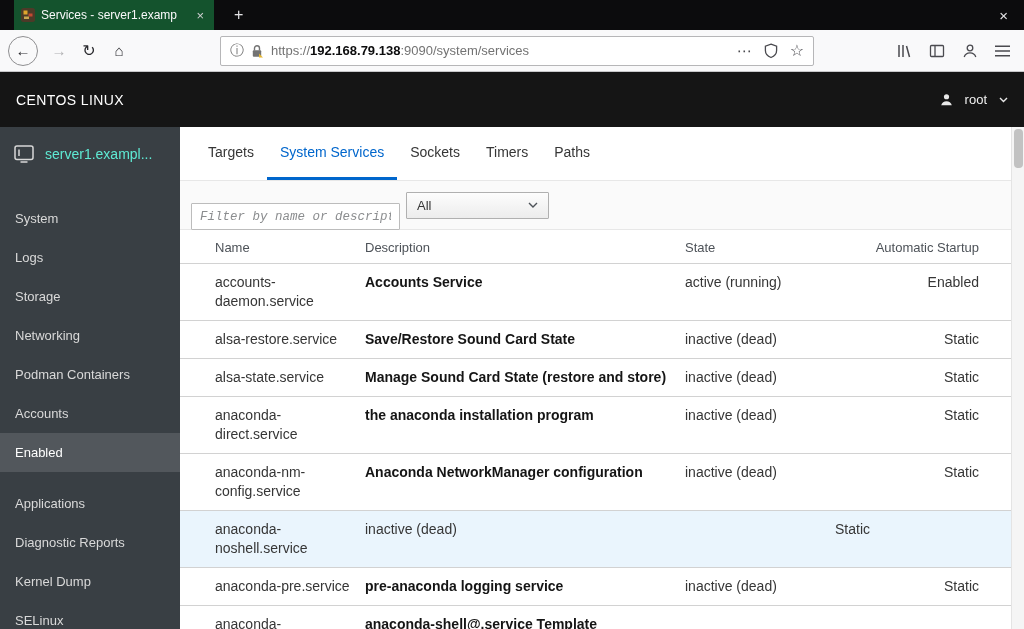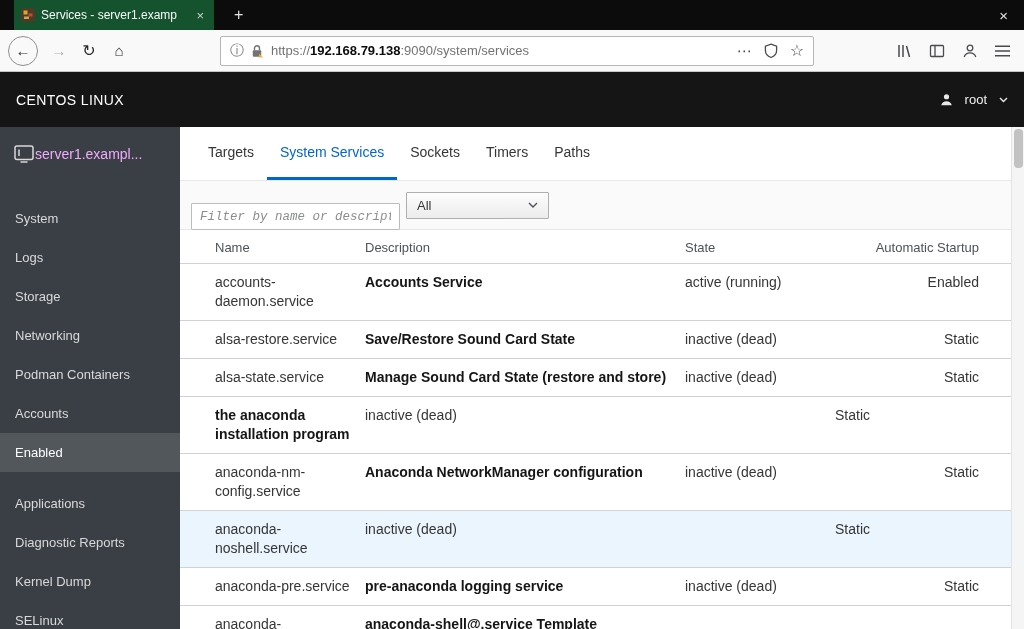--- a/index.html
+++ b/index.html
@@ -35,21 +35,21 @@
 
   
   .masthead { height:55px; background:#151515; color:#fff; display:flex; align-items:center; padding:0 16px; flex-shrink:0; }
   .brand { font-size:14px; letter-spacing:.4px; }
   .user { margin-left:auto; display:flex; align-items:center; gap:12px; font-size:13px; color:#f0f0f0; cursor:pointer; }
 
   
   .app { flex:1; display:flex; min-height:0; }
 
   .sidebar { width:180px; background:#393f44; color:#dcdcdc; flex-shrink:0; }
-  .host-row { display:flex; align-items:center; gap:1px; padding:18px 14px 16px 14px; color:#f0abfc; font-size:14px; }
+  .host-row { display:flex; align-items:center; gap:11px; padding:18px 14px 16px 14px; color:#5eead4; font-size:14px; }
   .host-label { white-space:nowrap; overflow:hidden; }
   .nav { padding-top:20px; }
   .nav-item { height:39px; display:flex; align-items:center; padding:0 15px; font-size:13px; color:#d9d9d9; cursor:pointer; }
   .nav-item.active { background:#52575c; color:#fff; }
   .nav-item.group2 { margin-top:12px; }
 
   .content { flex:1; background:#fff; position:relative; min-width:0; }
   .content-inner { margin-right:13px; }
 
   
@@ -232,20 +232,21 @@
               <span class="c-state">inactive (dead)</span>
               <span class="c-startup">Static</span>
             </div>
             <div class="trow">
               <span class="c-name">alsa-state.service</span>
               <span class="c-desc">Manage Sound Card State (restore and store)</span>
               <span class="c-state">inactive (dead)</span>
               <span class="c-startup">Static</span>
             </div>
             <div class="trow">
+              <span class="c-name">anaconda-direct.service</span>
               <span class="c-desc">the anaconda installation program</span>
               <span class="c-state">inactive (dead)</span>
               <span class="c-startup">Static</span>
             </div>
             <div class="trow">
               <span class="c-name">anaconda-nm-config.service</span>
               <span class="c-desc">Anaconda NetworkManager configuration</span>
               <span class="c-state">inactive (dead)</span>
               <span class="c-startup">Static</span>
             </div>

